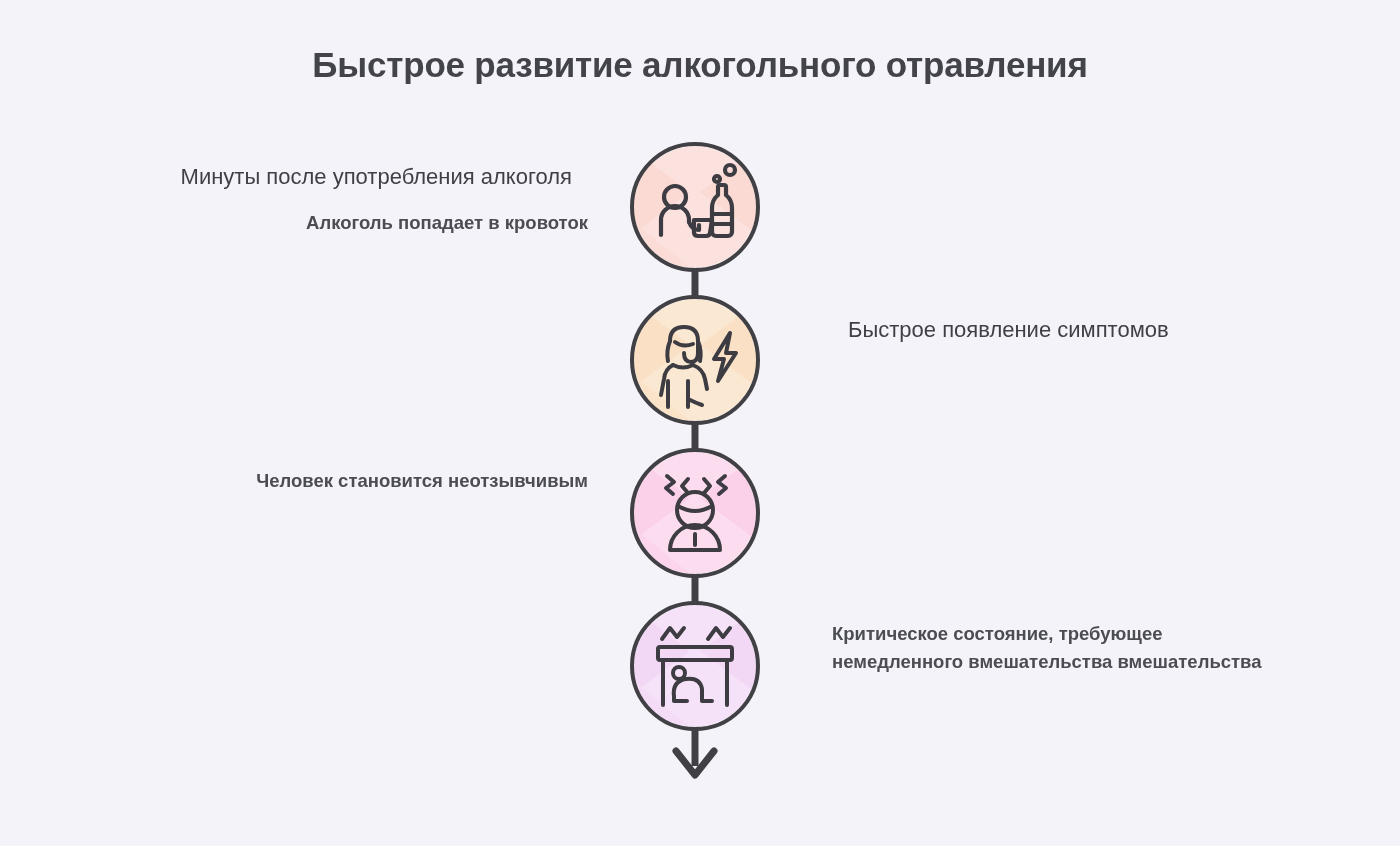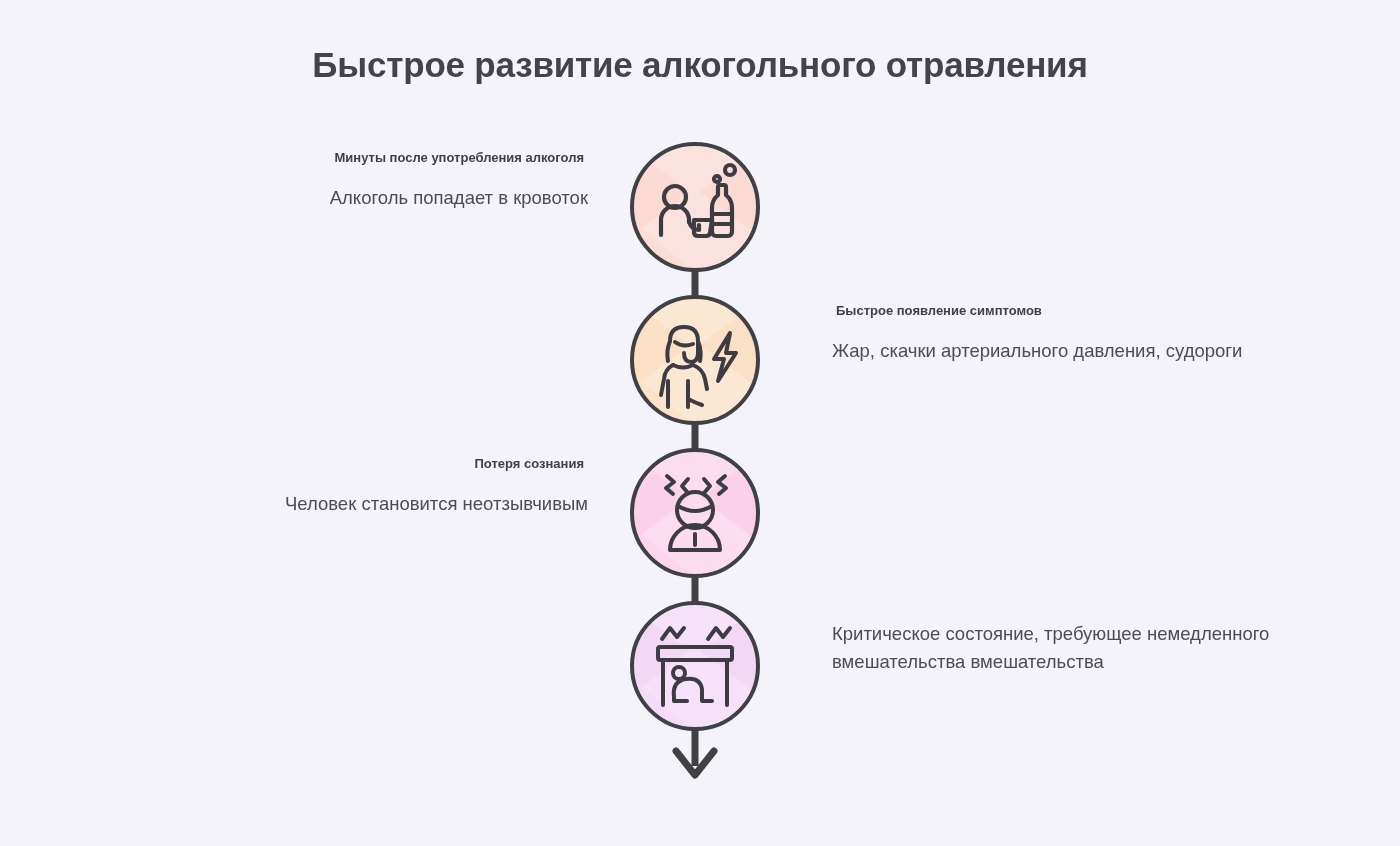--- a/index.html
+++ b/index.html
@@ -102,30 +102,30 @@
     text-align: right;
   }
 
   .txt.right {
     left: 832px;
     width: 450px;
     text-align: left;
   }
 
   .step-title {
-    font-size: 13px;
-    font-weight: bold;
+    font-size: 22px;
+    font-weight: normal;
     color: #3f3f47;
     line-height: 1.45;
-    margin: 4px;
+    margin: 16px;
   }
 
   .step-desc {
     font-size: 18.5px;
-    font-weight: normal;
+    font-weight: bold;
     color: #4c4c55;
     line-height: 1.5;
     margin: 16px 0 0 0;
   }
 </style>
 </head>
 <body>
 
 <div class="infographic">
 
@@ -220,21 +220,20 @@
           <path d="M58 104 q8 4 14 6"></path>
 
           <path d="M100 38 L84 64 L94 64 L88 86 L106 58 L96 58 Z"></path>
         </g>
       </svg>
       <div class="node-ring"></div>
     </div>
 
     <div class="txt right">
       <p class="step-title">Быстрое появление симптомов</p>
-      <p class="step-desc">Жар, скачки артериального давления, судороги</p>
     </div>
   </div>
 
   <div class="step" style="top:513px">
 
     <div class="node">
       <svg class="node-bg" viewBox="0 0 130 130">
         <defs>
           <clipPath id="clip3">
               <circle cx="65" cy="65" r="61"></circle>
@@ -261,21 +260,20 @@
           <path d="M37 28 L44 34 L36 40 L43 46"></path>
           <path d="M58 31 L52 38 L58 45"></path>
           <path d="M74 31 L80 38 L74 45"></path>
           <path d="M95 28 L88 34 L96 40 L89 46"></path>
         </g>
       </svg>
       <div class="node-ring"></div>
     </div>
 
     <div class="txt left">
-      <p class="step-title">Потеря сознания</p>
       <p class="step-desc">Человек становится неотзывчивым</p>
     </div>
   </div>
 
   <div class="step" style="top:666px">
 
     <div class="node">
       <svg class="node-bg" viewBox="0 0 130 130">
         <defs>
           <clipPath id="clip4">

